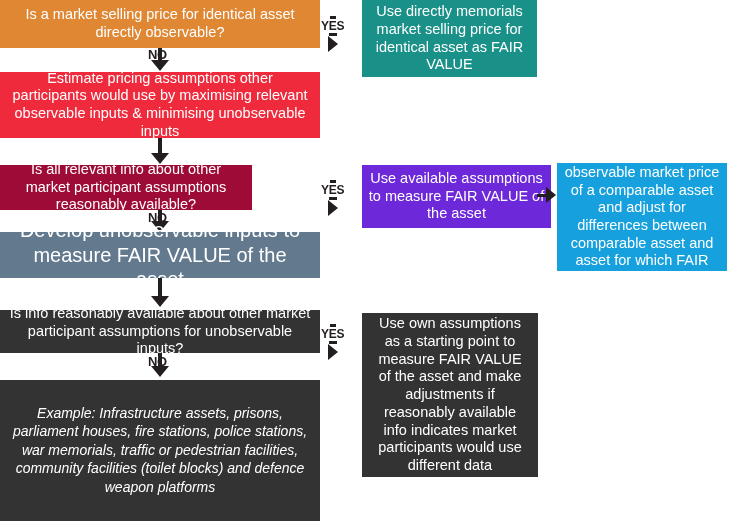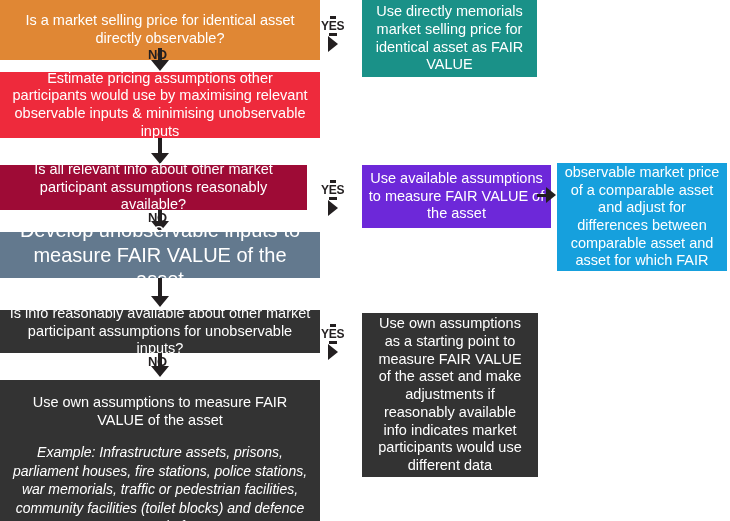--- a/index.html
+++ b/index.html
@@ -30,21 +30,21 @@
     border-left:10px solid #231f20;
   }
   .no-word{
     position:absolute;font-weight:bold;font-size:13px;color:#231f20;
     letter-spacing:-0.3px;line-height:1;
   }
 </style>
 </head>
 <body>
 
-<div class="box" id="n-q1" style="left:0;top:0;width:320px;height:60px;background:#e08734;padding:4px 14px;font-size:14.5px;">
+<div class="box" id="n-q1" style="left:0;top:0;width:320px;height:48px;background:#e08734;padding:4px 14px;font-size:14.5px;">
   <p>Is a market selling price for identical asset directly observable?</p>
 </div>
 
 <div class="yes-grp" style="left:320px;top:16px;">
   <div class="stem-h" style="position:relative;left:0;top:0;width:6px;height:3px;"></div>
   <span class="yes-txt" style="margin:0 1px;">YES</span>
   <div class="stem-h" style="position:relative;width:8px;height:3px;"></div>
   <div style="width:0;height:0;border-top:8px solid transparent;border-bottom:8px solid transparent;border-left:10px solid #231f20;"></div>
 </div>
 
@@ -52,21 +52,21 @@
 <div class="stem-v" style="left:158px;top:48px;height:14px;"></div>
 <div class="tri-down" style="left:151px;top:60px;"></div>
 
 <div class="box" id="n-est" style="left:0;top:72px;width:320px;height:66px;background:#ee2a3c;padding:4px 12px;font-size:14.5px;">
   <p>Estimate pricing assumptions other participants would use by maximising relevant observable inputs &amp; minimising unobservable inputs</p>
 </div>
 
 <div class="stem-v" style="left:158px;top:138px;height:17px;"></div>
 <div class="tri-down" style="left:151px;top:153px;"></div>
 
-<div class="box" id="n-q2" style="left:0;top:165px;width:307px;height:45px;background:#9e0b36;padding:3px 8px;font-size:14.5px;">
+<div class="box" id="n-q2" style="left:0;top:165px;width:252px;height:45px;background:#9e0b36;padding:3px 8px;font-size:14.5px;">
   <p>Is all relevant info about other market participant assumptions reasonably available?</p>
 </div>
 
 <div class="yes-grp" style="left:320px;top:180px;">
   <div class="stem-h" style="position:relative;width:6px;height:3px;"></div>
   <span class="yes-txt" style="margin:0 1px;">YES</span>
   <div class="stem-h" style="position:relative;width:8px;height:3px;"></div>
   <div style="width:0;height:0;border-top:8px solid transparent;border-bottom:8px solid transparent;border-left:10px solid #231f20;"></div>
 </div>
 
@@ -90,21 +90,20 @@
   <span class="yes-txt" style="margin:0 1px;">YES</span>
   <div class="stem-h" style="position:relative;width:8px;height:3px;"></div>
   <div style="width:0;height:0;border-top:8px solid transparent;border-bottom:8px solid transparent;border-left:10px solid #231f20;"></div>
 </div>
 
 <div class="no-word" style="left:148px;top:355px;">NO</div>
 <div class="stem-v" style="left:158px;top:353px;height:15px;"></div>
 <div class="tri-down" style="left:151px;top:366px;"></div>
 
 <div class="box" id="n-q3no" style="left:0;top:380px;width:320px;height:141px;background:#333333;padding:10px 10px 8px;font-size:14.5px;justify-content:flex-start;">
-  <p style="margin-top:4px;">Use own assumptions to measure FAIR VALUE of the asset</p>
   <p class="italic" style="margin-top:14px;font-size:14px;line-height:1.32;">Example: Infrastructure assets, prisons, parliament houses, fire stations, police stations, war memorials, traffic or pedestrian facilities, community facilities (toilet blocks) and defence weapon platforms</p>
 </div>
 
 <div class="box" id="n-teal" style="left:362px;top:0;width:175px;height:77px;background:#1a9188;padding:4px 12px;font-size:14.5px;">
   <p>Use directly memorials market selling price for identical asset as FAIR VALUE</p>
 </div>
 
 <div class="box" id="n-blue1" style="left:362px;top:165px;width:189px;height:63px;background:#6d28d9;padding:4px 6px;font-size:14.5px;">
   <p>Use available assumptions to measure FAIR VALUE of the asset</p>
 </div>

